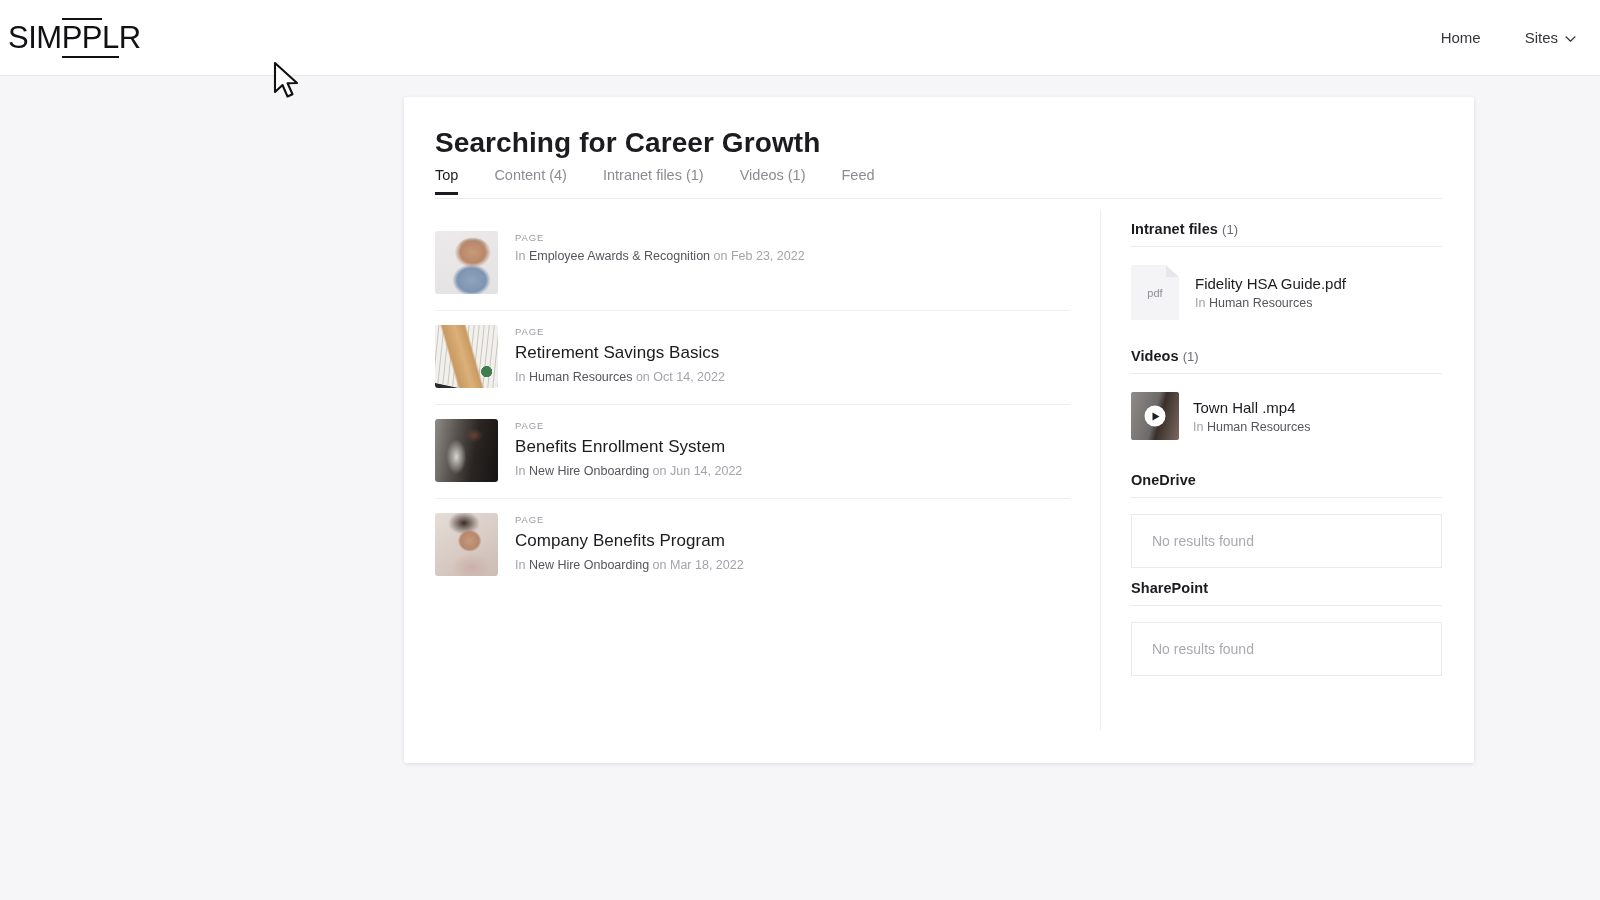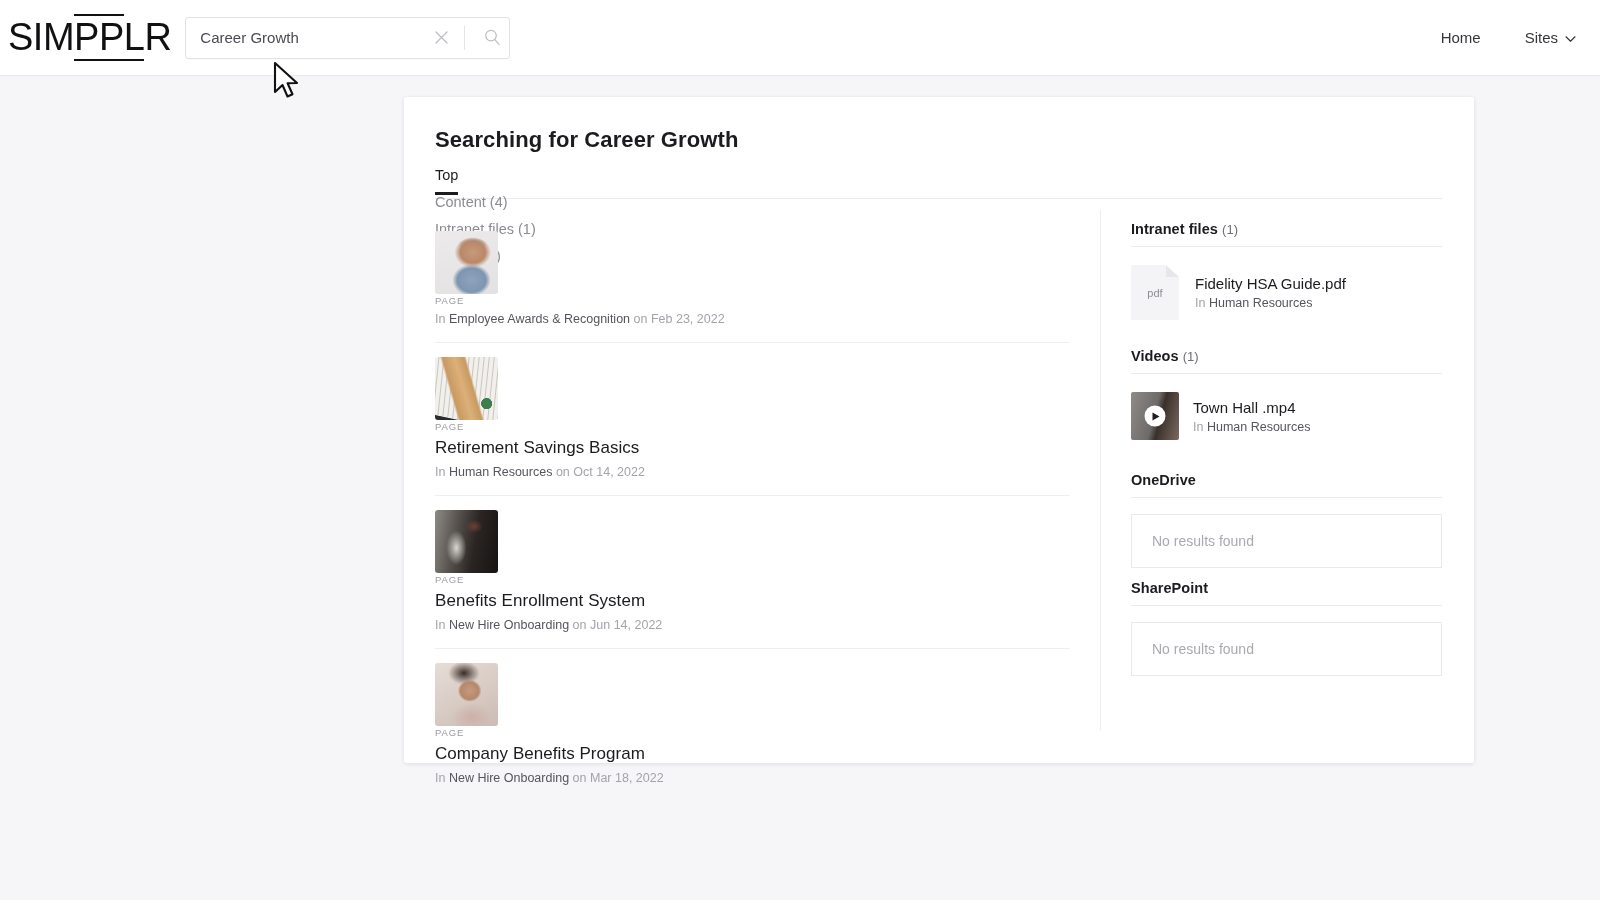--- a/index.html
+++ b/index.html
@@ -14,21 +14,21 @@
   
   .header {
     position: absolute; top: 0; left: 0;
     width: 1600px; height: 76px;
     background: #ffffff;
     border-bottom: 1px solid #e8e8ec;
     display: flex; align-items: center;
   }
   .logo {
     margin-left: 8px;
-    font-size: 38px;
+    font-size: 31px;
     letter-spacing: -0.5px;
     color: #111114;
     font-weight: 400;
     display: inline-flex;
     align-items: flex-start;
     line-height: 1;
     font-family: "Liberation Sans", sans-serif;
   }
   .logo .seg { display: inline-block; position: relative; padding: 4px 0 5px 0; }
   .logo .seg.over::before {
@@ -84,47 +84,46 @@
   .card {
     position: absolute;
     left: 404px; top: 97px;
     width: 1070px; height: 666px;
     background: #ffffff;
     box-shadow: 0 1px 4px rgba(20,20,40,0.10), 0 0 1px rgba(20,20,40,0.06);
     border-radius: 2px;
   }
   .card-title {
     position: absolute; left: 31px; top: 30px;
-    font-size: 22px; font-weight: 700; color: #1b1b20;
+    font-size: 28px; font-weight: 700; color: #1b1b20;
     letter-spacing: 0.1px;
   }
 
   .tabs {
     position: absolute; left: 31px; top: 70px;
     width: 1007px; height: 32px;
     border-bottom: 1px solid #ebebef;
-    display: flex; align-items: flex-start; flex-direction: column;
+    display: flex; align-items: flex-start;
   }
   .tab {
     font-size: 14.5px; color: #8b8b93;
     margin-right: 36px; cursor: pointer;
     padding-bottom: 11px; position: relative; white-space: nowrap;
   }
   .tab.active { color: #1b1b20; font-weight: 400; }
   .tab.active::after {
     content: ""; position: absolute; left: 0; right: 0; bottom: -1px;
     height: 3px; background: #1b1b20;
   }
 
   
   .results { position: absolute; left: 31px; top: 120px; width: 635px; }
   .result {
     display: flex; padding: 14px 0 16px 0;
     border-bottom: 1px solid #efeff2;
-    flex-direction: column;
   }
   .result:last-child { border-bottom: none; }
   .thumb {
     width: 63px; height: 63px; flex: 0 0 63px;
     border-radius: 3px; margin-right: 17px;
     background-size: cover; background-position: center;
     overflow: hidden; position: relative;
   }
   .res-body { padding-top: 1px; }
   .res-kind {
@@ -214,35 +213,20 @@
 
 <div class="header">
 
   <div class="logo">
     <span class="seg">SIM</span>
       <span class="seg over under">PP</span>
       <span class="seg under">L</span>
       <span class="seg">R</span>
   </div>
 
-  <div class="search-box">
-    <input class="search-input" type="text" value="Career Growth" style="">
-    <div class="clear-icon">
-      <svg width="15" height="15" viewBox="0 0 15 15" aria-hidden="true">
-        <path d="M2 2 L13 13 M13 2 L2 13" stroke="currentColor" stroke-width="1.3" fill="none" stroke-linecap="round"></path>
-      </svg>
-    </div>
-    <div class="search-divider"></div>
-    <div class="search-icon">
-      <svg width="19" height="19" viewBox="0 0 19 19" aria-hidden="true">
-        <circle cx="8" cy="7.6" r="5.3" stroke="currentColor" stroke-width="1.2" fill="none"></circle>
-        <path d="M11.9 11.6 L16 16.4" stroke="currentColor" stroke-width="1.2" fill="none" stroke-linecap="round"></path>
-      </svg>
-    </div>
-  </div>
 
   <div class="nav">
     <div class="nav-item">
       <span>Home</span>
     </div>
     <div class="nav-item">
       <span>Sites</span>
       <span class="chev">
         <svg width="11" height="8" viewBox="0 0 11 8" aria-hidden="true">
           <path d="M1 1.8 L5.5 6.2 L10 1.8" stroke="#35353c" stroke-width="1.2" fill="none" stroke-linecap="round" stroke-linejoin="round"></path>

